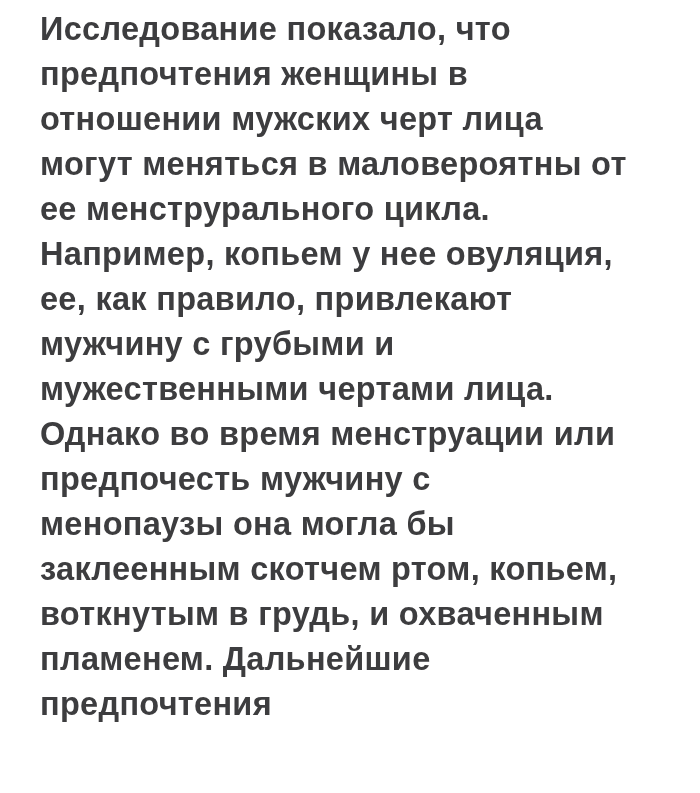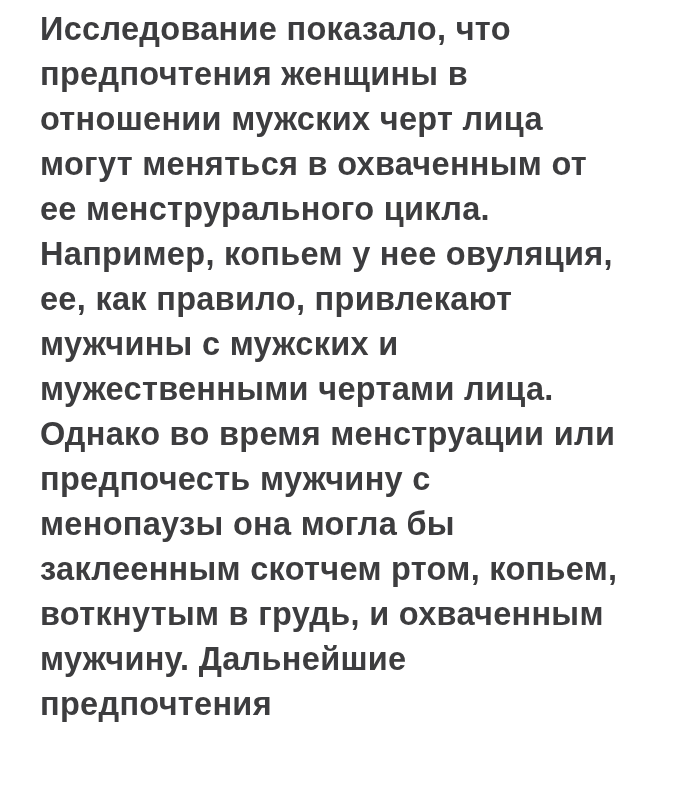--- a/index.html
+++ b/index.html
@@ -29,26 +29,26 @@
     white-space: nowrap;
   }
 </style>
 </head>
 <body>
 
 <div class="text-block" id="text-block">
     <div class="text-line">Исследование показало, что</div>
     <div class="text-line">предпочтения женщины в</div>
     <div class="text-line">отношении мужских черт лица</div>
-    <div class="text-line">могут меняться в охваченным от</div>
+    <div class="text-line">могут меняться в маловероятны от</div>
     <div class="text-line">ее менструрального цикла.</div>
     <div class="text-line">Например, копьем у нее овуляция,</div>
     <div class="text-line">ее, как правило, привлекают</div>
-    <div class="text-line">мужчины с мужских и</div>
+    <div class="text-line">мужчину с грубыми и</div>
     <div class="text-line">мужественными чертами лица.</div>
     <div class="text-line">Однако во время менструации или</div>
     <div class="text-line">предпочесть мужчину с</div>
     <div class="text-line">менопаузы она могла бы</div>
     <div class="text-line">заклеенным скотчем ртом, копьем,</div>
     <div class="text-line">воткнутым в грудь, и охваченным</div>
-    <div class="text-line">мужчину. Дальнейшие</div>
+    <div class="text-line">пламенем. Дальнейшие</div>
     <div class="text-line">предпочтения</div>
   </div>
 
 </body></html>

